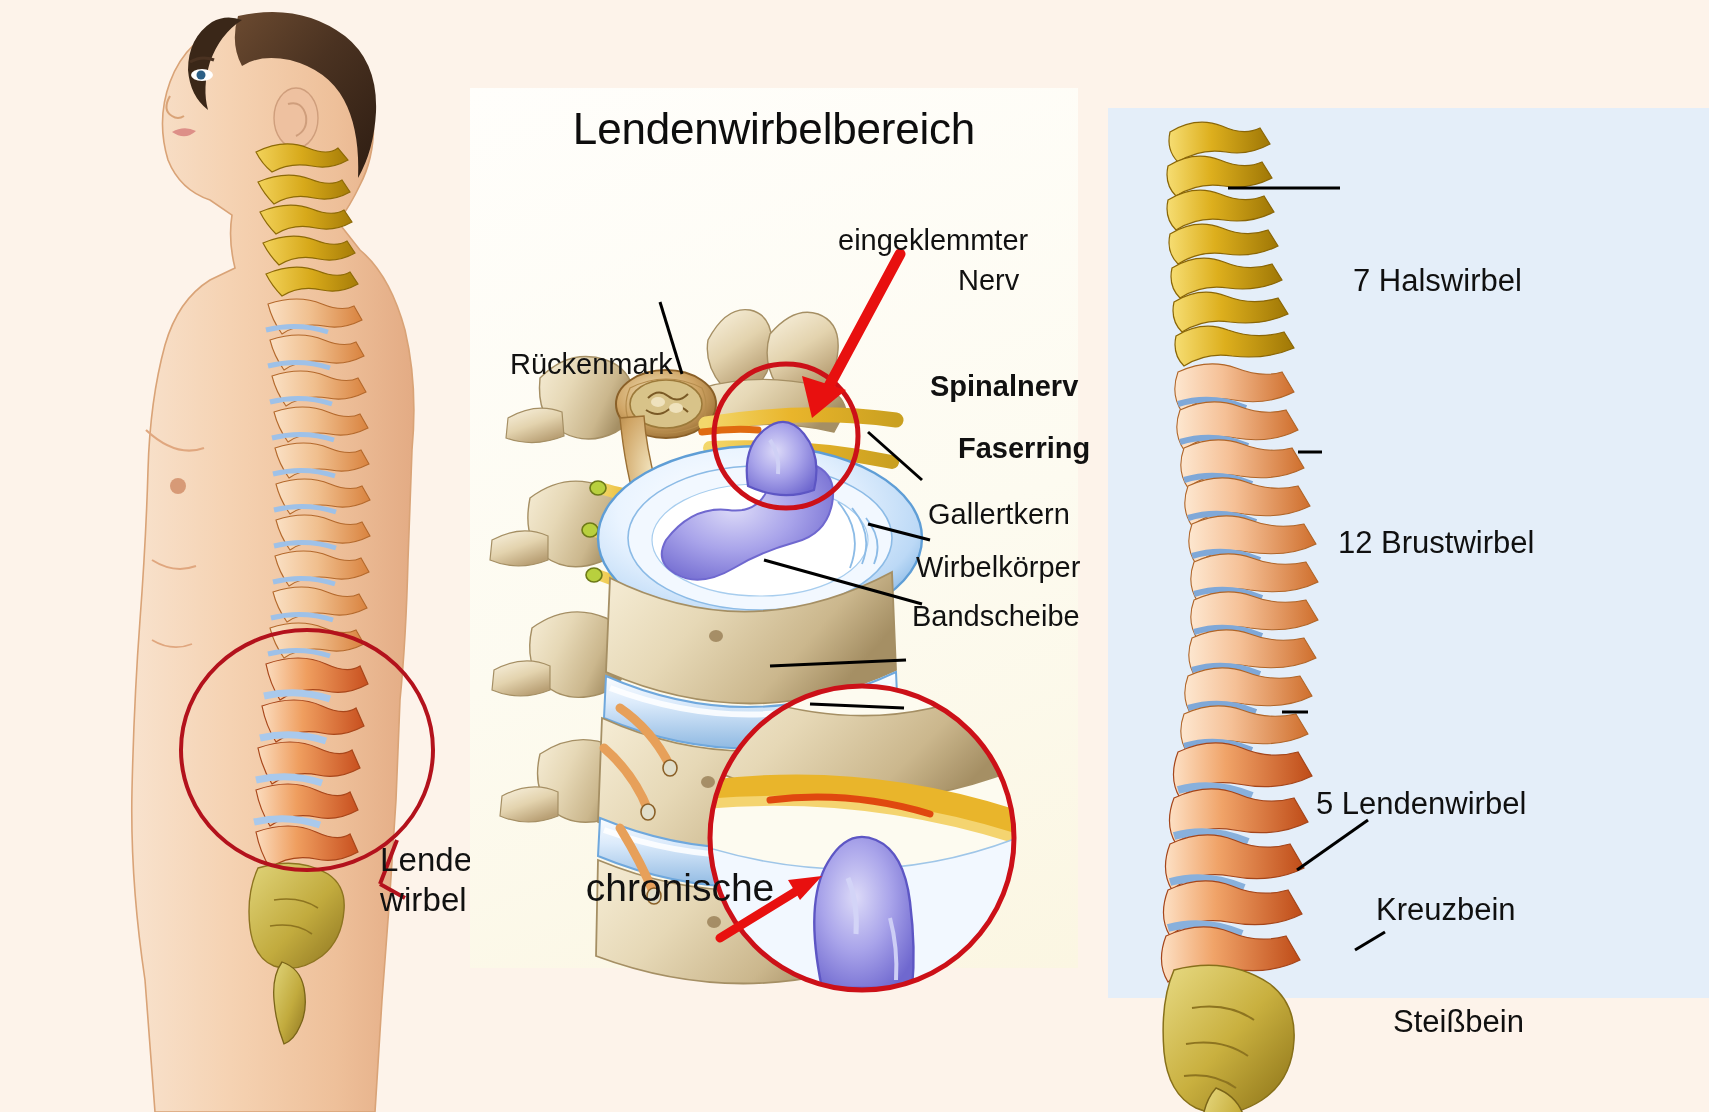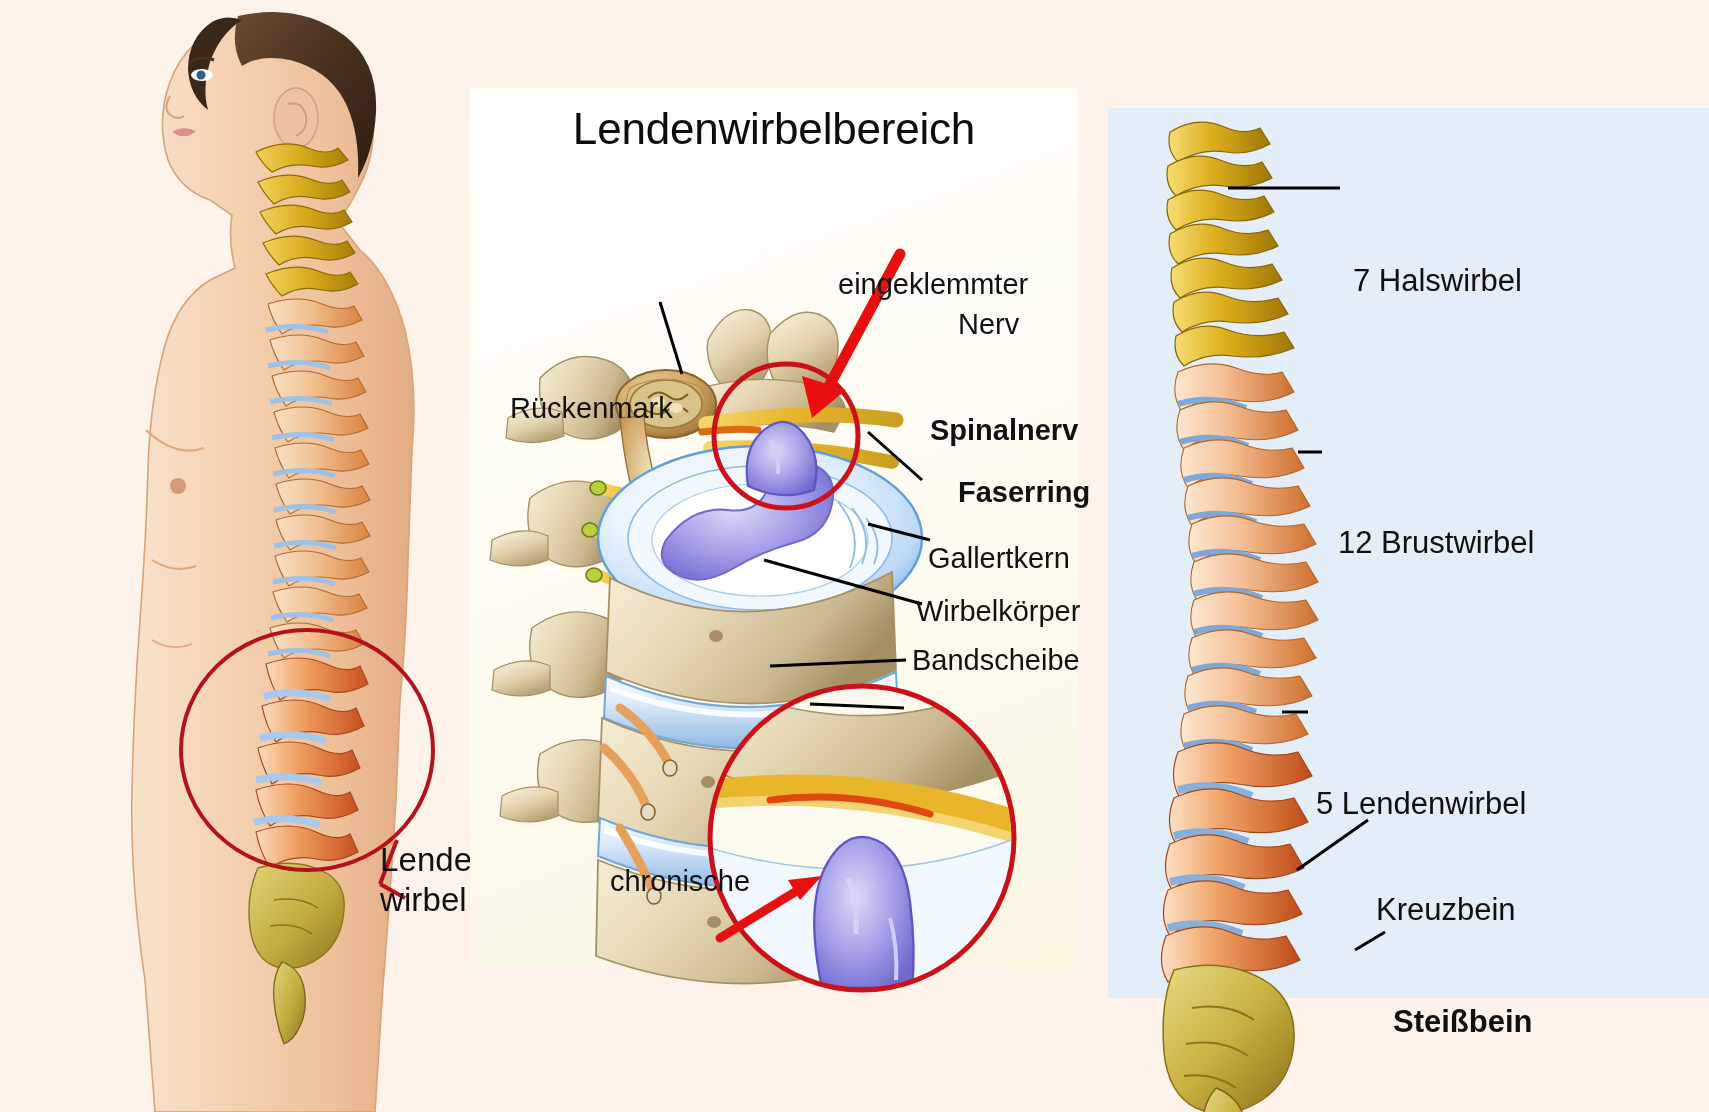--- a/index.html
+++ b/index.html
@@ -22,21 +22,21 @@
 
   
   .center-panel{
     position:absolute;left:470px;top:88px;width:608px;height:880px;
     background:linear-gradient(160deg,#fffefb 0%,#fdfbf0 55%,#fbf6e2 100%);
   }
   .title{
     position:absolute;left:0;top:14px;width:608px;text-align:center;
     font-size:44px;color:#0d0d0d;line-height:1.24;letter-spacing:-.2px;
   }
-  .c-lbl{position:absolute;font-size:29px;color:#111;white-space:nowrap;margin-top:44px;}
+  .c-lbl{position:absolute;font-size:29px;color:#111;white-space:nowrap;}
 
   
   .right-panel{
     position:absolute;left:1108px;top:88px;width:601px;height:890px;
     background:#e4eef9;
     margin-top:20px;
   }
   .r-lbl{position:absolute;font-size:31px;color:#101010;white-space:nowrap;}
 
   svg{display:block;overflow:visible;}
@@ -397,21 +397,21 @@
 
     <div class="c-lbl" style="left:40px;top:260px;">Rückenmark</div>
     <div class="c-lbl" style="left:368px;top:136px;">eingeklemmter</div>
     <div class="c-lbl" style="left:488px;top:176px;">Nerv</div>
     <div class="c-lbl" style="left:460px;top:282px;font-weight:bold;">Spinalnerv</div>
     <div class="c-lbl" style="left:488px;top:344px;font-weight:bold;">Faserring</div>
     <div class="c-lbl" style="left:458px;top:410px;">Gallertkern</div>
     <div class="c-lbl" style="left:446px;top:463px;">Wirbelkörper</div>
     <div class="c-lbl" style="left:442px;top:512px;">Bandscheibe</div>
 
-    <div style="position:absolute;left:100px;top:776px;width:220px;text-align:center;font-size:29px;color:#111;line-height:1.22;">
+    <div style="position:absolute;left:100px;top:776px;width:220px;text-align:center;font-size:39px;color:#111;line-height:1.22;">
       <div>chronische</div>
     </div>
   </div>
 
   <div class="right-panel">
 
     <svg viewBox="0 0 601 890" width="601" height="890" style="position:absolute;left:0;top:0;">
       <defs>
         <linearGradient id="rGold" x1="0" y1="0" x2="1" y2="0">
           <stop offset="0%" stop-color="#f6dd72"></stop>
@@ -520,16 +520,16 @@
         <line x1="174" y1="604" x2="200" y2="604" class="ln"></line>
         <line x1="189" y1="762" x2="260" y2="712" class="ln"></line>
         <line x1="247" y1="842" x2="277" y2="824" class="ln"></line>
       </g>
     </svg>
 
     <div class="r-lbl" style="left:245px;top:155px;">7 Halswirbel</div>
     <div class="r-lbl" style="left:230px;top:417px;">12 Brustwirbel</div>
     <div class="r-lbl" style="left:208px;top:678px;">5 Lendenwirbel</div>
     <div class="r-lbl" style="left:268px;top:784px;">Kreuzbein</div>
-    <div class="r-lbl" style="left:285px;top:896px;font-weight:bold;">Steißbein</div>
+    <div class="r-lbl" style="left:285px;top:896px;">Steißbein</div>
   </div>
 
 </div>
 
 </body></html>

